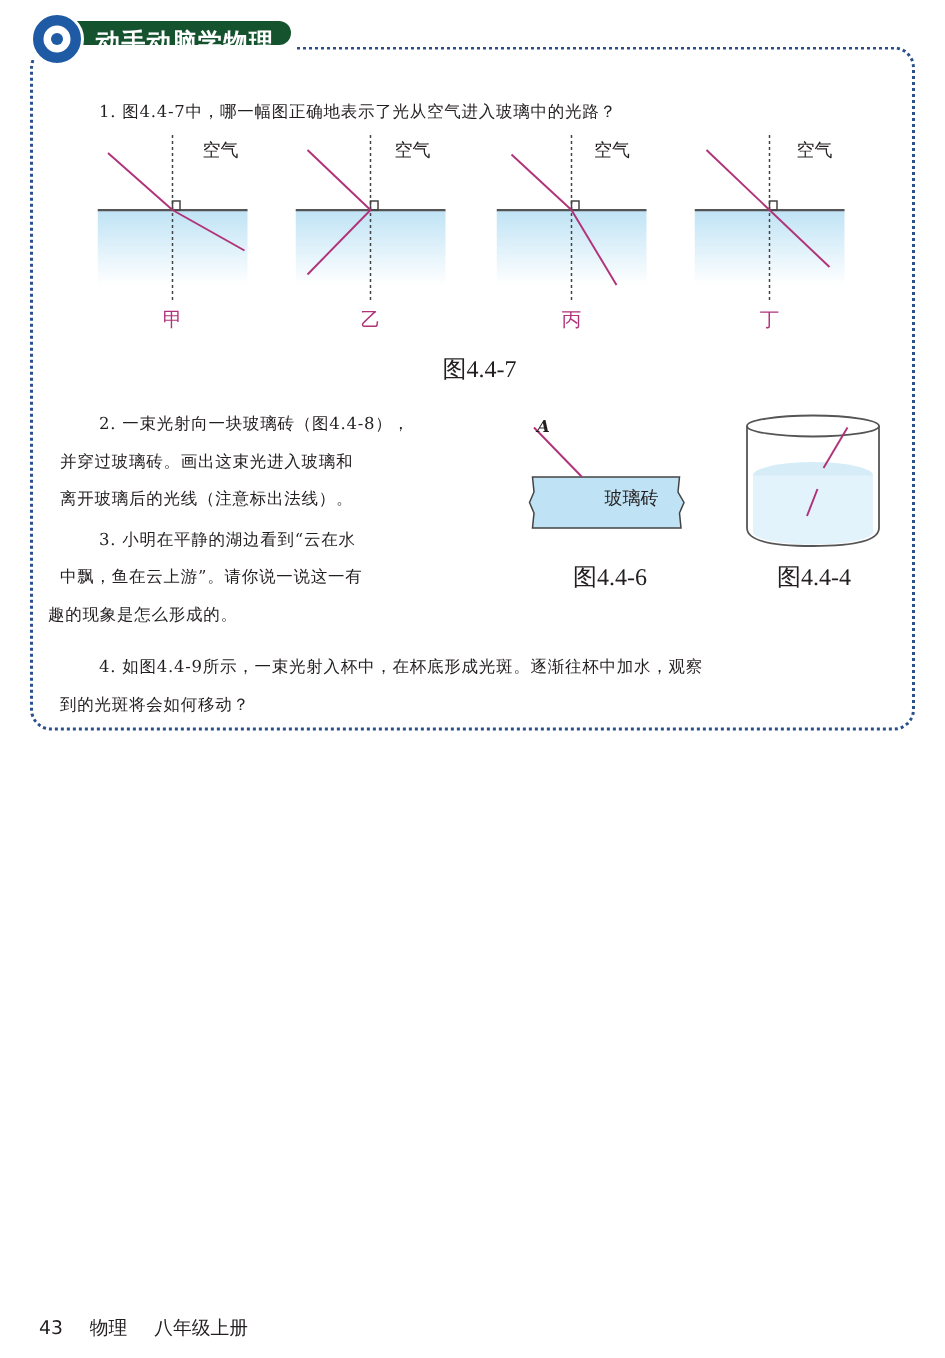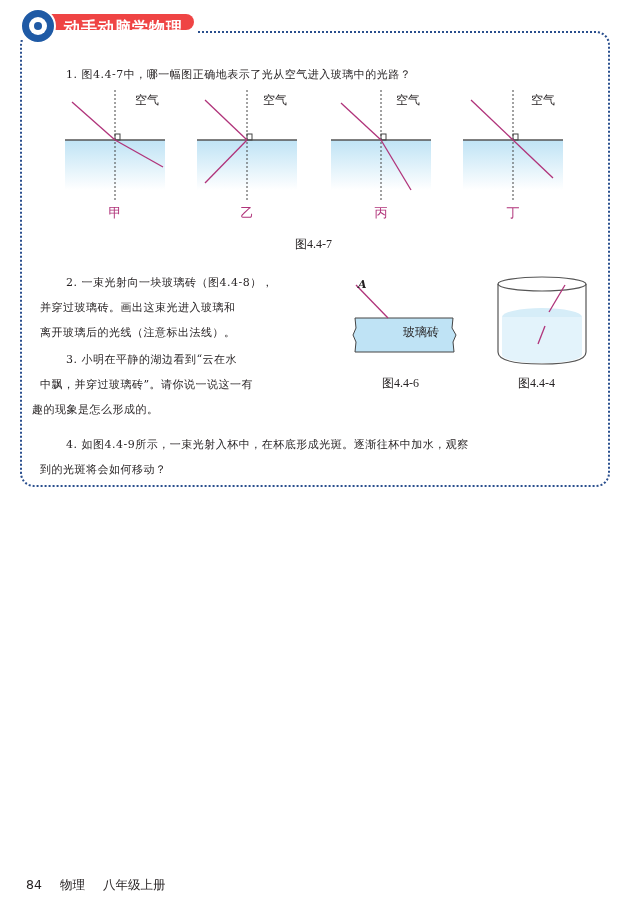--- a/index.html
+++ b/index.html
@@ -7,21 +7,21 @@
     width: 630px; height: 905px; background: #ffffff; position: relative; overflow: hidden;
     font-family: "DejaVu Serif", "Liberation Serif", serif; color: #231f20;
   }
   .box {
     position: absolute; left: 20px; top: 31px; width: 590px; height: 456px;
     border: 2px dotted #2a4f8e; border-radius: 14px; box-sizing: border-box;
   }
   .box-mask { position: absolute; left: 18px; top: 20px; width: 180px; height: 20px; background: #fff; }
   .header-badge {
     position: absolute; left: 26px; top: 14px; height: 16px; width: 168px;
-    background: #ef4444; border-radius: 14px; color: #fff;
+    background: #14532d; border-radius: 14px; color: #fff;
     font-family: "DejaVu Sans", "Liberation Sans", sans-serif; font-weight: bold; font-size: 16px;
     line-height: 28px; padding-left: 38px; box-sizing: border-box; letter-spacing: 1px;
   }
   .header-icon {
     position: absolute; left: 20px; top: 8px; width: 36px; height: 36px; border-radius: 50%;
     background: #1f5aa5; border: 2px solid #fff; box-sizing: border-box;
   }
   .header-icon::before {
     content: ""; position: absolute; left: 7px; top: 7px; width: 18px; height: 18px; border-radius: 50%;
     background: #fff;
@@ -29,21 +29,21 @@
   .header-icon::after {
     content: ""; position: absolute; left: 12px; top: 12px; width: 8px; height: 8px; border-radius: 50%;
     background: #1f5aa5;
   }
   .txt { position: absolute; font-size: 11px; line-height: 24px; letter-spacing: 0.5px; white-space: nowrap; }
   .q1 { left: 66px; top: 63px; }
   .fig-row { position: absolute; left: 60px; top: 90px; width: 540px; height: 140px; }
   .diagram { position: absolute; top: 0; width: 150px; height: 140px; }
   .diag-label { position: absolute; top: 114px; width: 150px; text-align: center; color: #b0337a; font-size: 13px; }
   .air-label { position: absolute; top: 2px; font-size: 12px; text-align: right; }
-  .caption { position: absolute; font-family: "Liberation Serif", serif; font-size: 12px; }
+  .caption { position: absolute; font-family: "Liberation Serif", serif; font-size: 16px; }
   .right-col { position: absolute; }
   .footer { position: absolute; left: 26px; top: 877px; font-family: "DejaVu Sans", sans-serif; font-size: 12.5px; }
   .footer span { margin-right: 14px; }
 </style>
 </head>
 <body>
 
 <div class="box"></div>
 <div class="box-mask"></div>
 <div class="header-badge">动手动脑学物理</div>
@@ -110,21 +110,21 @@
     <span class="air-label" style="left:68px">空气</span>
     <div class="diag-label" style="left:-25px">丁</div>
   </div>
 </div>
 <div class="caption" style="left:295px; top:236px">图4.4-7</div>
 
 <div class="txt" style="left:66px; top:271px">2. 一束光射向一块玻璃砖（图4.4-8），</div>
 <div class="txt" style="left:40px; top:296px">并穿过玻璃砖。画出这束光进入玻璃和</div>
 <div class="txt" style="left:40px; top:321px">离开玻璃后的光线（注意标出法线）。</div>
 <div class="txt" style="left:66px; top:348px">3. 小明在平静的湖边看到“云在水</div>
-<div class="txt" style="left:40px; top:373px">中飘，并穿过玻璃砖”。请你说一说这一有</div>
+<div class="txt" style="left:40px; top:373px">中飘，鱼在云上游”。请你说一说这一有</div>
 <div class="txt" style="left:32px; top:398px">趣的现象是怎么形成的。</div>
 
 <div class="right-col" style="left:350px; top:280px; width:120px; height:80px">
   <svg width="120" height="80">
     <path d="M5 38 L103 38 L102 48 L106 55 L103 62 L104 72 L5 72 L6 62 L3 55 L6 48 Z" fill="#bfe3f5" stroke="#444" stroke-width="1"></path>
     <line x1="6" y1="5" x2="38" y2="38" stroke="#b0337a" stroke-width="1.3"></line>
   </svg>
   <span style="position:absolute; left:8px; top:-2px; font-style:italic; font-weight:bold; font-size:11px">A</span>
   <span style="position:absolute; left:53px; top:44px; font-size:12px">玻璃砖</span>
 </div>
@@ -140,16 +140,16 @@
     <line x1="73" y1="13" x2="57" y2="40" stroke="#b0337a" stroke-width="1.3"></line>
     <line x1="53" y1="54" x2="46" y2="72" stroke="#b0337a" stroke-width="1.3"></line>
   </svg>
 </div>
 <div class="caption" style="left:518px; top:375px">图4.4-4</div>
 
 <div class="txt" style="left:66px; top:433px">4. 如图4.4-9所示，一束光射入杯中，在杯底形成光斑。逐渐往杯中加水，观察</div>
 <div class="txt" style="left:40px; top:458px">到的光斑将会如何移动？</div>
 
 <div class="footer">
-  <span>84</span>
+  <span>43</span>
   <span>物理</span>
   <span>八年级上册</span>
 </div>
 
 </body></html>

